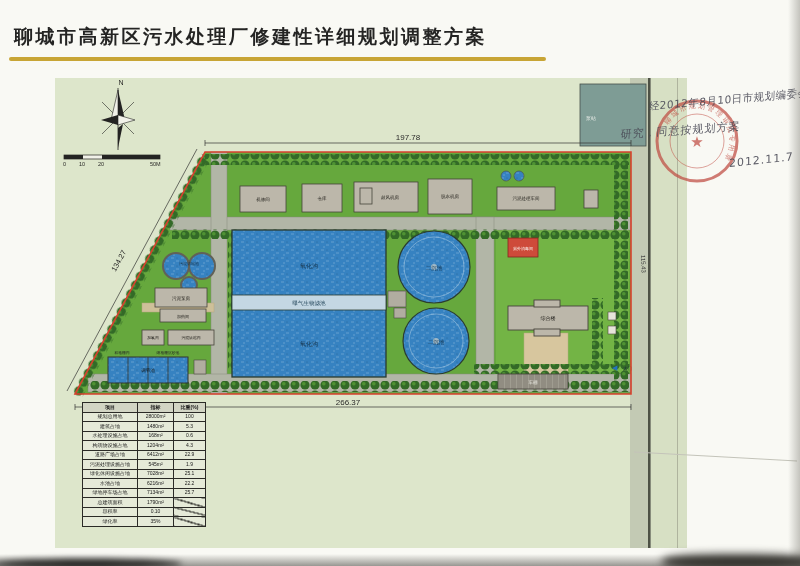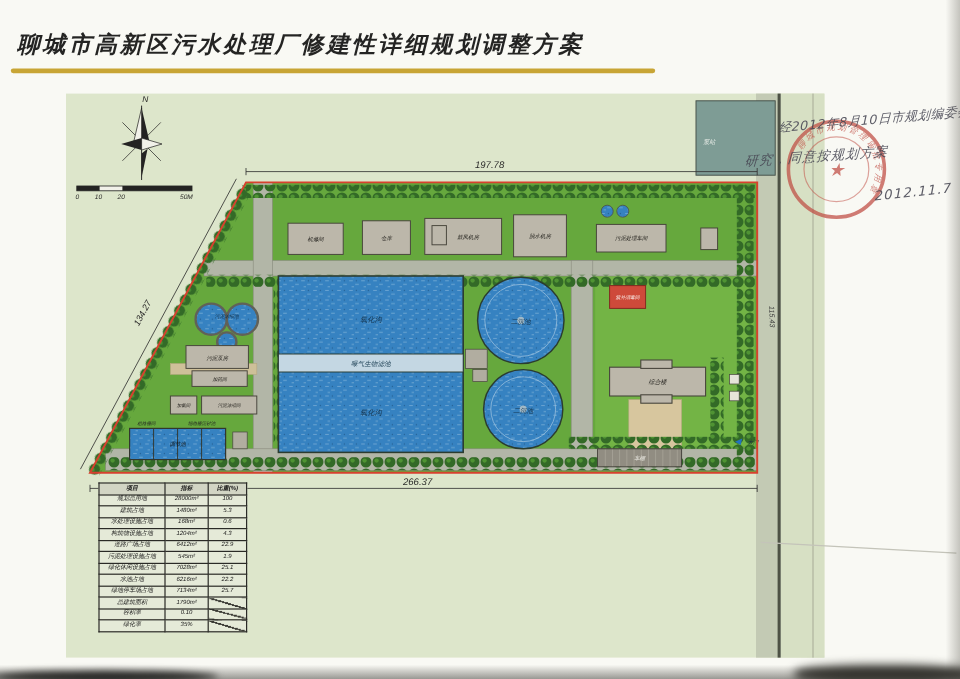--- a/index.html
+++ b/index.html
@@ -1,17 +1,17 @@
 <!DOCTYPE html>
 <html><head>
 <meta charset="utf-8">
 <style>
   html,body{margin:0;padding:0;background:#e9e8e3;}
   .page{position:relative;width:800px;height:566px;background:#fcfcf8;overflow:hidden;
-        font-family:"Liberation Sans",sans-serif;font-style:italic;}
+        font-family:"Liberation Sans",sans-serif;}
   .title{position:absolute;left:14px;top:24px;font-size:19px;font-weight:bold;color:#1c1c1c;
          letter-spacing:2.5px;white-space:nowrap;}
   .title-underline{position:absolute;left:9px;top:57px;width:537px;height:4px;background:#c9a42f;
          border-radius:2px;filter:blur(.3px);}
   svg{position:absolute;left:0;top:0;}
   svg text{font-family:"Liberation Sans",sans-serif;}
   
   .hw{position:absolute;color:#41414f;opacity:.88;white-space:nowrap;transform-origin:left top;
       font-family:"DejaVu Sans",sans-serif;}
   .hw1{left:649px;top:100px;font-size:10.5px;transform:rotate(-5deg) skewX(-7deg);letter-spacing:.5px;}

